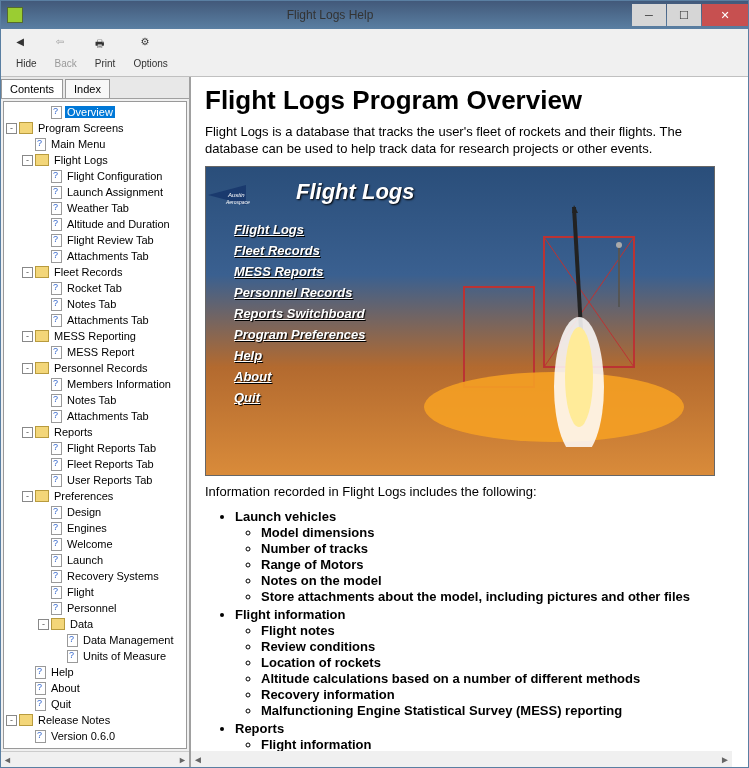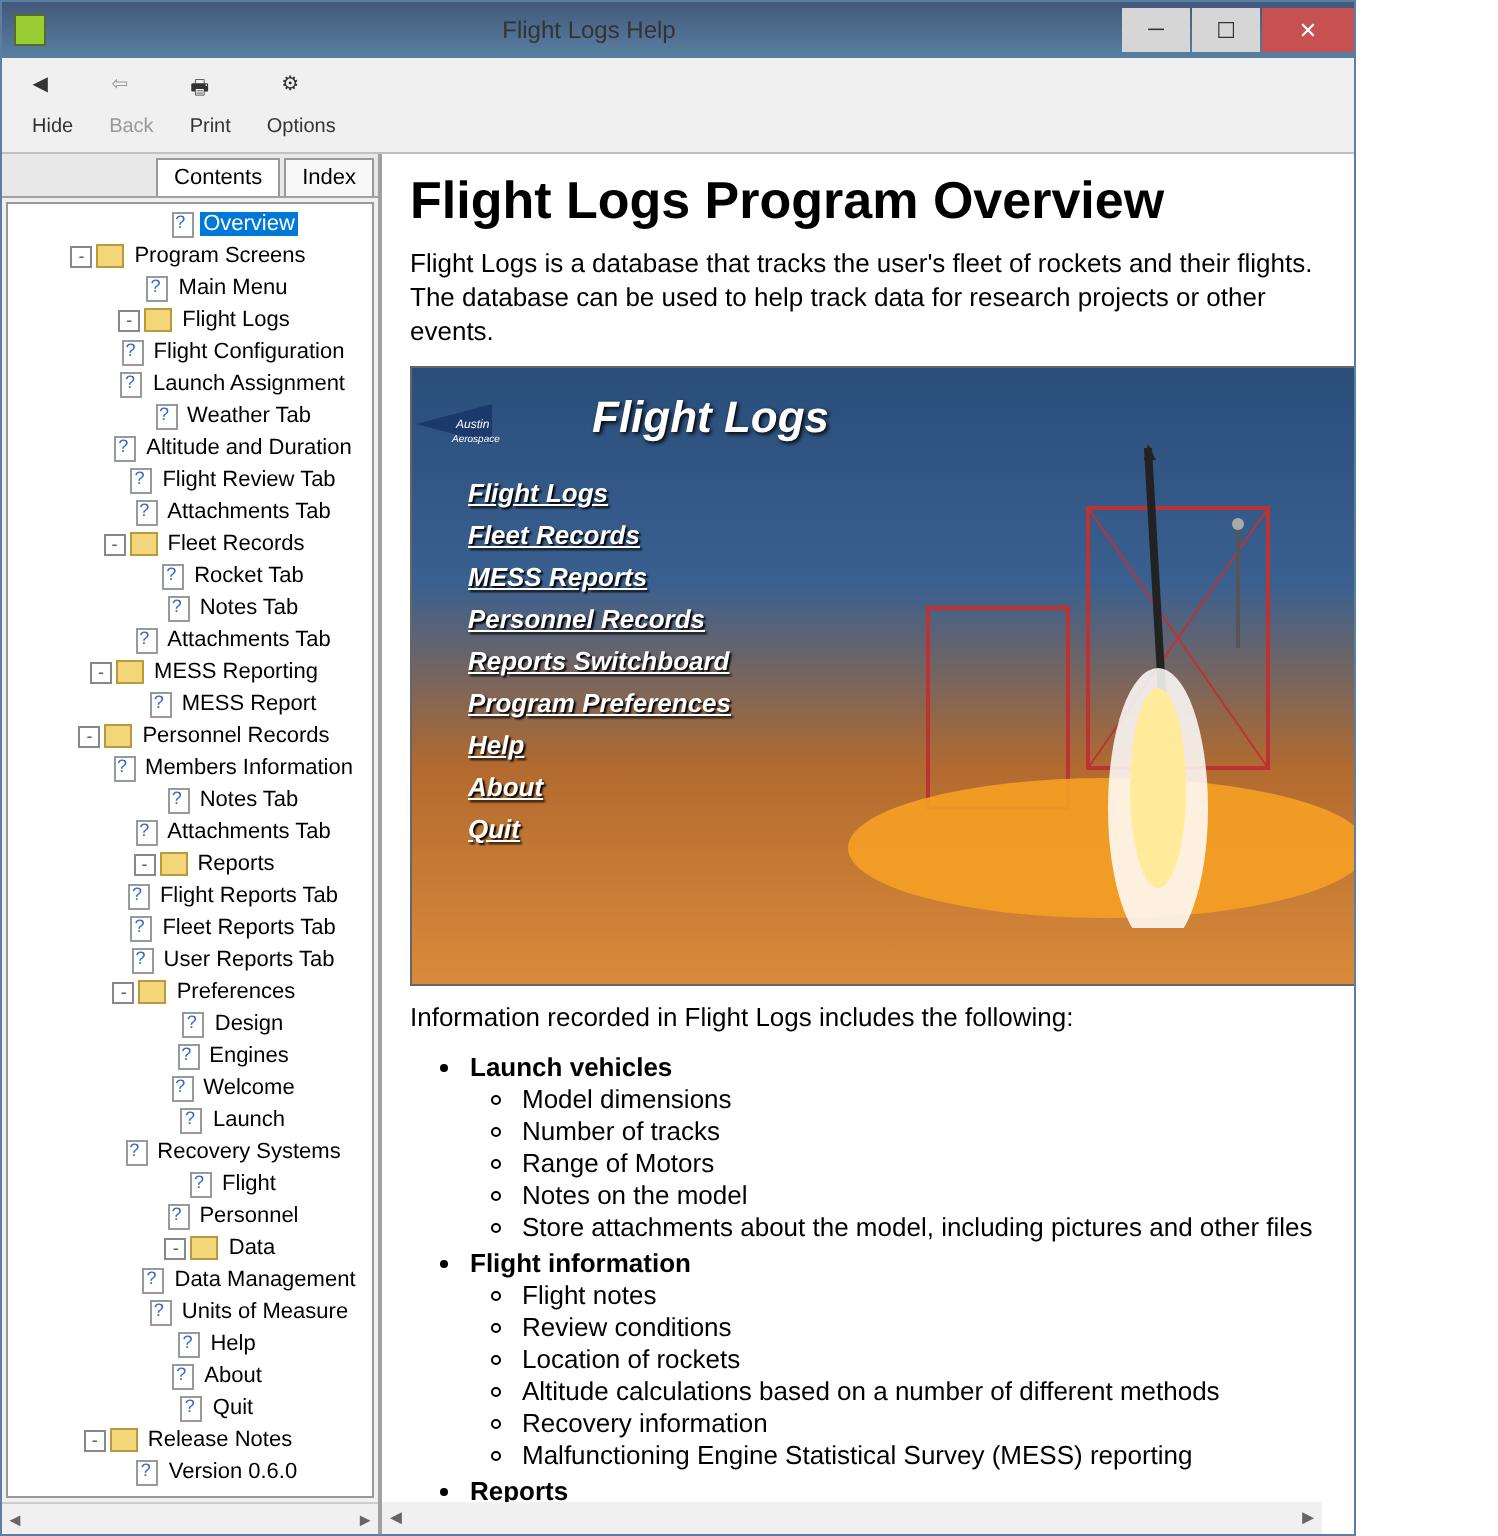--- a/index.html
+++ b/index.html
@@ -1,34 +1,34 @@
 <!DOCTYPE html>
 <html><head>
 <meta charset="utf-8">
 <style>
 * { margin: 0; padding: 0; box-sizing: border-box; }
 body { font-family: "Segoe UI", Tahoma, sans-serif; font-size: 12px; background: #fff; overflow: hidden; }
-.window { width: 678px; height: 768px; border: 1px solid #5a7fa2; background: #ece9d8; display: flex; flex-direction: column; }
+.window { width: 749px; height: 768px; border: 1px solid #5a7fa2; background: #ece9d8; display: flex; flex-direction: column; }
 .titlebar { height: 28px; background: linear-gradient(to bottom, #42597a 0%, #5a7fa2 100%); display: flex; align-items: center; color: #fff; }
 .titlebar-icon { width: 16px; height: 16px; margin: 0 6px; background: #9acd32; border: 1px solid #556b2f; }
 .titlebar-title { flex: 1; text-align: center; font-size: 12px; color: #333; }
 .titlebar-buttons { display: flex; }
 .titlebar-btn { width: 34px; height: 22px; border: none; background: #d6d6d6; margin-left: 1px; display: flex; align-items: center; justify-content: center; font-size: 11px; color: #333; }
 .close-btn { background: #c75050; color: #fff; width: 46px; }
 .toolbar { height: 48px; background: #f0f0f0; border-bottom: 1px solid #c0c0c0; display: flex; padding: 2px 6px; }
 .toolbar-btn { display: flex; flex-direction: column; align-items: center; justify-content: center; padding: 2px 8px; font-size: 10px; color: #333; border: 1px solid transparent; }
 .toolbar-btn.disabled { color: #999; }
 .toolbar-icon { width: 20px; height: 20px; margin-bottom: 2px; }
 .body-area { flex: 1; display: flex; min-height: 0; }
 .nav-pane { width: 190px; background: #f0f0f0; border-right: 2px solid #a0a0a0; display: flex; flex-direction: column; }
-.nav-tabs { display: flex; border-bottom: 1px solid #a0a0a0; background: #e8e8e8; justify-content: flex-end; }
+.nav-tabs { display: flex; border-bottom: 1px solid #a0a0a0; background: #e8e8e8; }
 .nav-tab { padding: 3px 8px; font-size: 11px; border: 1px solid #999; border-bottom: none; background: #f8f8f8; margin-right: 2px; margin-top: 2px; }
 .nav-tab.active { background: #fff; }
 .tree-wrap { flex: 1; overflow: auto; background: #fff; border: 1px solid #999; margin: 2px; padding: 2px; }
-.tree-item { display: flex; align-items: center; height: 16px; font-size: 11px; white-space: nowrap; cursor: default; justify-content: center; }
+.tree-item { display: flex; align-items: center; height: 16px; font-size: 11px; white-space: nowrap; cursor: default; }
 .tree-indent { display: inline-block; }
 .tree-toggle { width: 11px; height: 11px; border: 1px solid #888; display: inline-flex; align-items: center; justify-content: center; font-size: 9px; line-height: 1; margin-right: 2px; color: #555; }
 .tree-toggle.blank { border: none; }
 .tree-icon { width: 14px; height: 12px; margin-right: 3px; display: inline-block; }
 .folder-icon { background: #f3d679; border: 1px solid #b89b3e; }
 .page-icon { background: #fff; border: 1px solid #999; position: relative; width: 11px; height: 13px; }
 .page-icon::before { content: "?"; position: absolute; top: -1px; left: 1px; font-size: 9px; color: #3366cc; }
 .tree-label { padding: 0 2px; }
 .tree-label.selected { background: #0078d7; color: #fff; }
 .tree-scroll-h { height: 16px; background: #f0f0f0; border-top: 1px solid #ccc; display:flex; align-items:center; justify-content:space-between; padding:0 2px; font-size:9px; color:#666;}
@@ -38,21 +38,21 @@
 .screenshot-box { width: 510px; height: 310px; background: linear-gradient(to bottom, #2a4e7a 0%, #3a6090 35%, #b36a2f 65%, #d98b3a 100%); border: 1px solid #666; position: relative; color: #fff; margin: 6px 0; }
 .ss-header { position: absolute; top: 12px; left: 20px; font-style: italic; font-weight: bold; font-size: 22px; text-shadow: 1px 1px 2px #000; }
 .ss-logo { position: absolute; top: 10px; left: 0; width: 90px; height: 35px; }
 .ss-menu { position: absolute; top: 55px; left: 28px; display: flex; flex-direction: column; gap: 6px; }
 .ss-menu a { color: #fff; font-weight: bold; font-style: italic; text-decoration: underline; font-size: 13px; text-shadow: 1px 1px 1px #000; }
 .ss-footer { position: absolute; bottom: 4px; left: 8px; right: 8px; display: flex; justify-content: space-between; font-size: 9px; color: #ddd; font-style: italic; }
 .ss-footer span { margin-right: 8px; }
 .bullet-list { margin: 8px 0 8px 30px; font-size: 13px; }
 .bullet-list > li { list-style: disc; margin: 3px 0; }
 .bullet-list > li > strong { font-weight: bold; }
-.sub-list { margin-left: 26px; }
+.sub-list { margin-left: 26px; font-weight: bold; }
 .sub-list > li { list-style: circle; margin: 1px 0; font-size: 13px; }
 .content-scroll-h { position: absolute; bottom: 0; left: 0; right: 16px; height: 16px; background: #f0f0f0; display:flex; justify-content:space-between; padding:0 2px; font-size:10px; color:#666; align-items:center;}
 </style>
 </head>
 <body>
 
 <div class="window">
   <div class="titlebar">
     <div class="titlebar-icon"></div>
     <div class="titlebar-title">Flight Logs Help</div>

